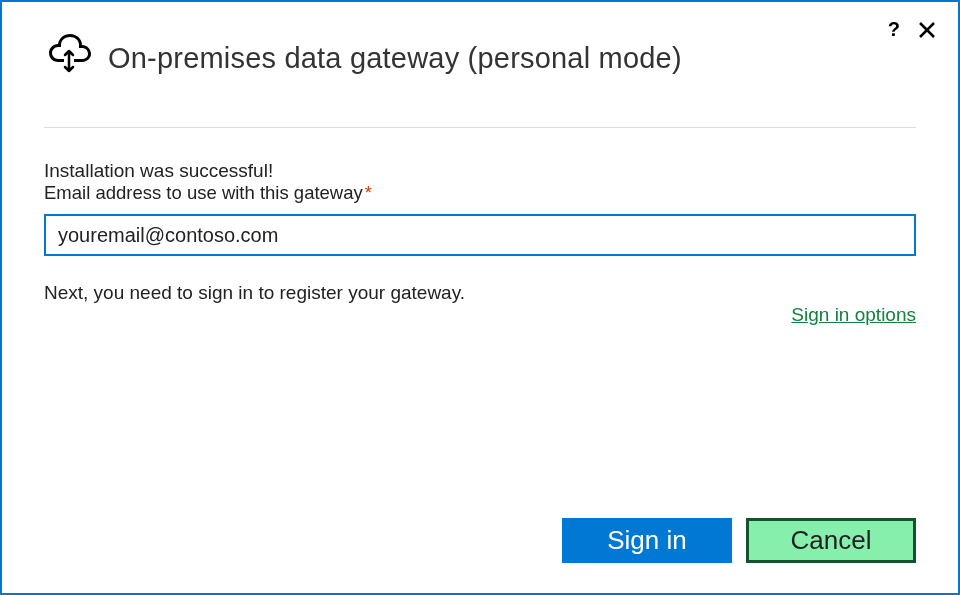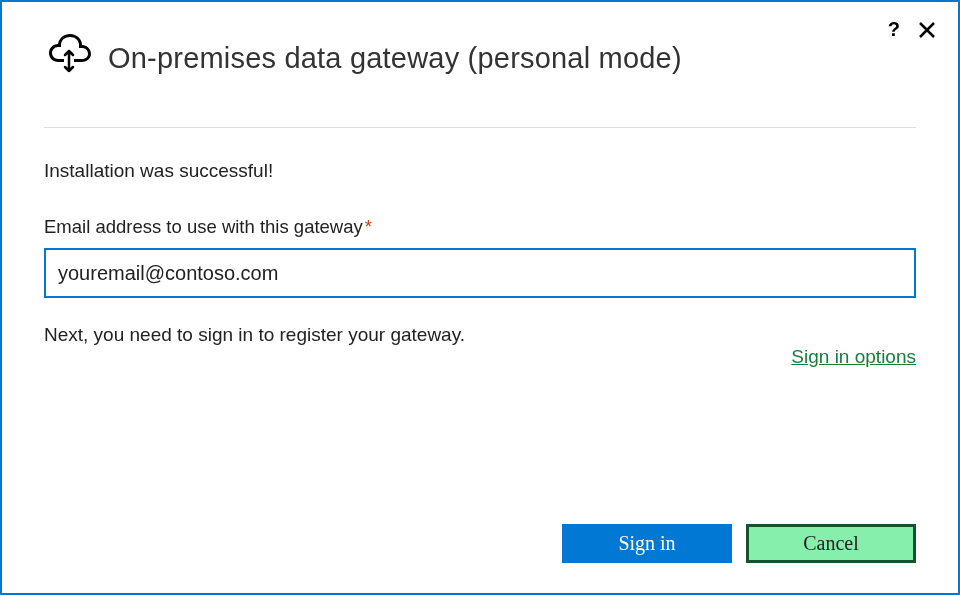--- a/index.html
+++ b/index.html
@@ -63,34 +63,33 @@
       margin-top: 12px;
     }
     .divider {
       height: 1px;
       background: #ddd;
       margin-bottom: 32px;
     }
     .status-message {
       font-size: 19px;
       color: #222;
-      margin-bottom: 34px;
     }
     .field-label {
       font-size: 18.5px;
       color: #222;
       margin-bottom: 10px;
     }
     .required-asterisk {
       color: #d83b01;
       margin-left: 2px;
     }
     .email-input {
       width: 100%;
-      height: 50px;
+      height: 42px;
       border: 2px solid #0078d4;
       padding: 8px 12px;
       font-size: 20px;
       font-family: inherit;
       color: #222;
       outline: none;
       margin-bottom: 26px;
     }
     .instruction-text {
       font-size: 19px;
@@ -108,23 +107,23 @@
     }
     .footer {
       position: absolute;
       bottom: 30px;
       right: 42px;
       display: flex;
       gap: 14px;
     }
     .btn {
       width: 170px;
-      height: 39px;
-      font-size: 20px;
-      font-family: Liberation Serif, serif;
+      height: 45px;
+      font-size: 26px;
+      font-family: Liberation Sans, sans-serif;
       border: none;
       cursor: pointer;
       display: flex;
       align-items: center;
       justify-content: center;
     }
     .btn-primary {
       background: #0078d4;
       color: #fff;
     }

